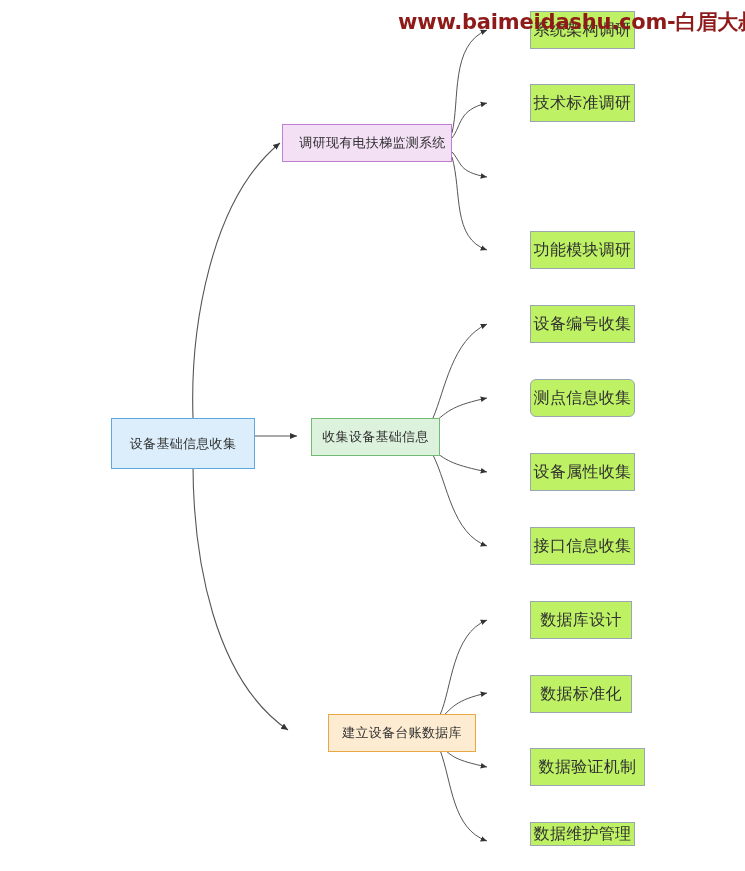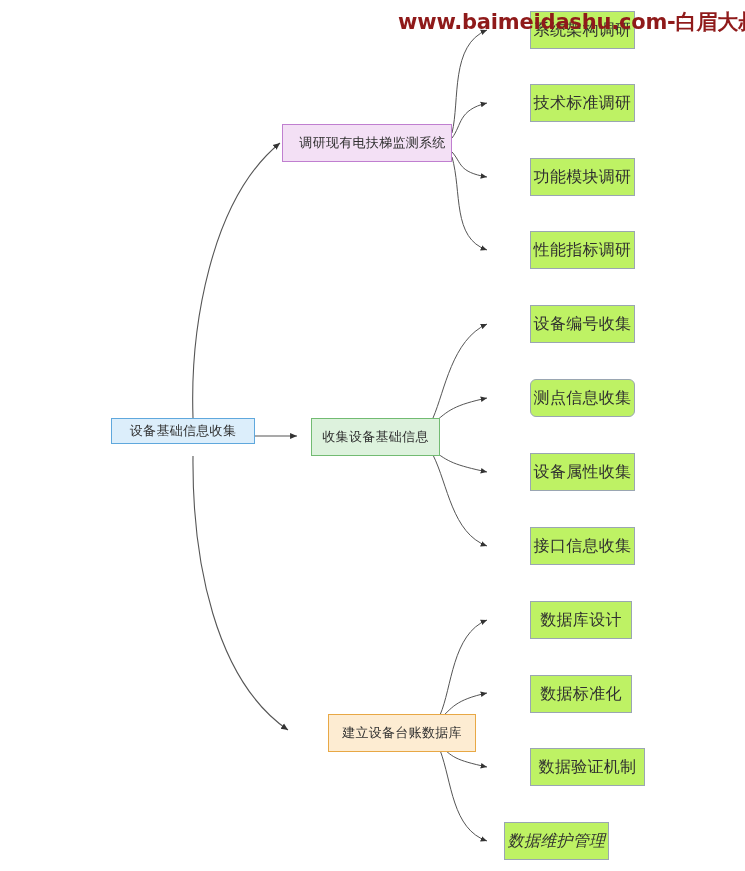--- a/index.html
+++ b/index.html
@@ -109,38 +109,37 @@
     <path d="M 433 424 C 448 410 455 405 487 398" fill="none" stroke="#555555" stroke-width="1.0" marker-end="url(#arrow)"></path>
     <path d="M 433 450 C 448 462 455 465 487 472" fill="none" stroke="#555555" stroke-width="1.0" marker-end="url(#arrow)"></path>
     <path d="M 433 455 C 448 485 452 533 487 546" fill="none" stroke="#555555" stroke-width="1.0" marker-end="url(#arrow)"></path>
 
     <path d="M 440 715 C 452 688 452 634 487 620" fill="none" stroke="#555555" stroke-width="1.0" marker-end="url(#arrow)"></path>
     <path d="M 440 719 C 452 708 455 700 487 693" fill="none" stroke="#555555" stroke-width="1.0" marker-end="url(#arrow)"></path>
     <path d="M 440 745 C 452 757 455 760 487 767" fill="none" stroke="#555555" stroke-width="1.0" marker-end="url(#arrow)"></path>
     <path d="M 440 750 C 452 782 452 829 487 841" fill="none" stroke="#555555" stroke-width="1.0" marker-end="url(#arrow)"></path>
   </svg>
 
-  <div class="node node-root" style="left:111px; top:418px; width:144px; height:26px;">设备基础信息收集</div>
+  <div class="node node-root" style="left:111px; top:418px; width:144px; height:51px;">设备基础信息收集</div>
 
   <div class="node node-branch-a" style="left:282px; top:124px; width:170px; height:38px;">调研现有电扶梯监测系统</div>
 
   <div class="node node-leaf" style="left:490px; top:11px; width:105px; height:38px;">系统架构调研</div>
   <div class="node node-leaf" style="left:490px; top:84px; width:105px; height:38px;">技术标准调研</div>
-  <div class="node node-leaf" style="left:490px; top:158px; width:105px; height:38px;">功能模块调研</div>
-  <div class="node node-leaf" style="left:490px; top:231px; width:105px; height:38px;">性能指标调研</div>
+  <div class="node node-leaf" style="left:490px; top:231px; width:105px; height:38px;">功能模块调研</div>
 
   <div class="node node-branch-b" style="left:311px; top:418px; width:129px; height:38px;">收集设备基础信息</div>
 
   <div class="node node-leaf" style="left:490px; top:305px; width:105px; height:38px;">设备编号收集</div>
   <div class="node node-leaf" style="left:490px; top:379px; width:105px; height:38px;border-radius:6px;">测点信息收集</div>
   <div class="node node-leaf" style="left:490px; top:453px; width:105px; height:38px;">设备属性收集</div>
   <div class="node node-leaf" style="left:490px; top:527px; width:105px; height:38px;">接口信息收集</div>
 
   <div class="node node-branch-c" style="left:292px; top:714px; width:148px; height:38px;">建立设备台账数据库</div>
 
   <div class="node node-leaf" style="left:490px; top:601px; width:102px; height:38px;">数据库设计</div>
   <div class="node node-leaf" style="left:490px; top:675px; width:102px; height:38px;">数据标准化</div>
   <div class="node node-leaf" style="left:490px; top:748px; width:115px; height:38px;">数据验证机制</div>
-  <div class="node node-leaf" style="left:464px; top:822px; width:105px; height:38px;font-style:italic;">数据维护管理</div>
+  <div class="node node-leaf" style="left:490px; top:822px; width:105px; height:24px;">数据维护管理</div>
 
   <div id="watermark">www.baimeidashu.com-白眉大叔</div>
 
 </div>
 
 </body></html>

